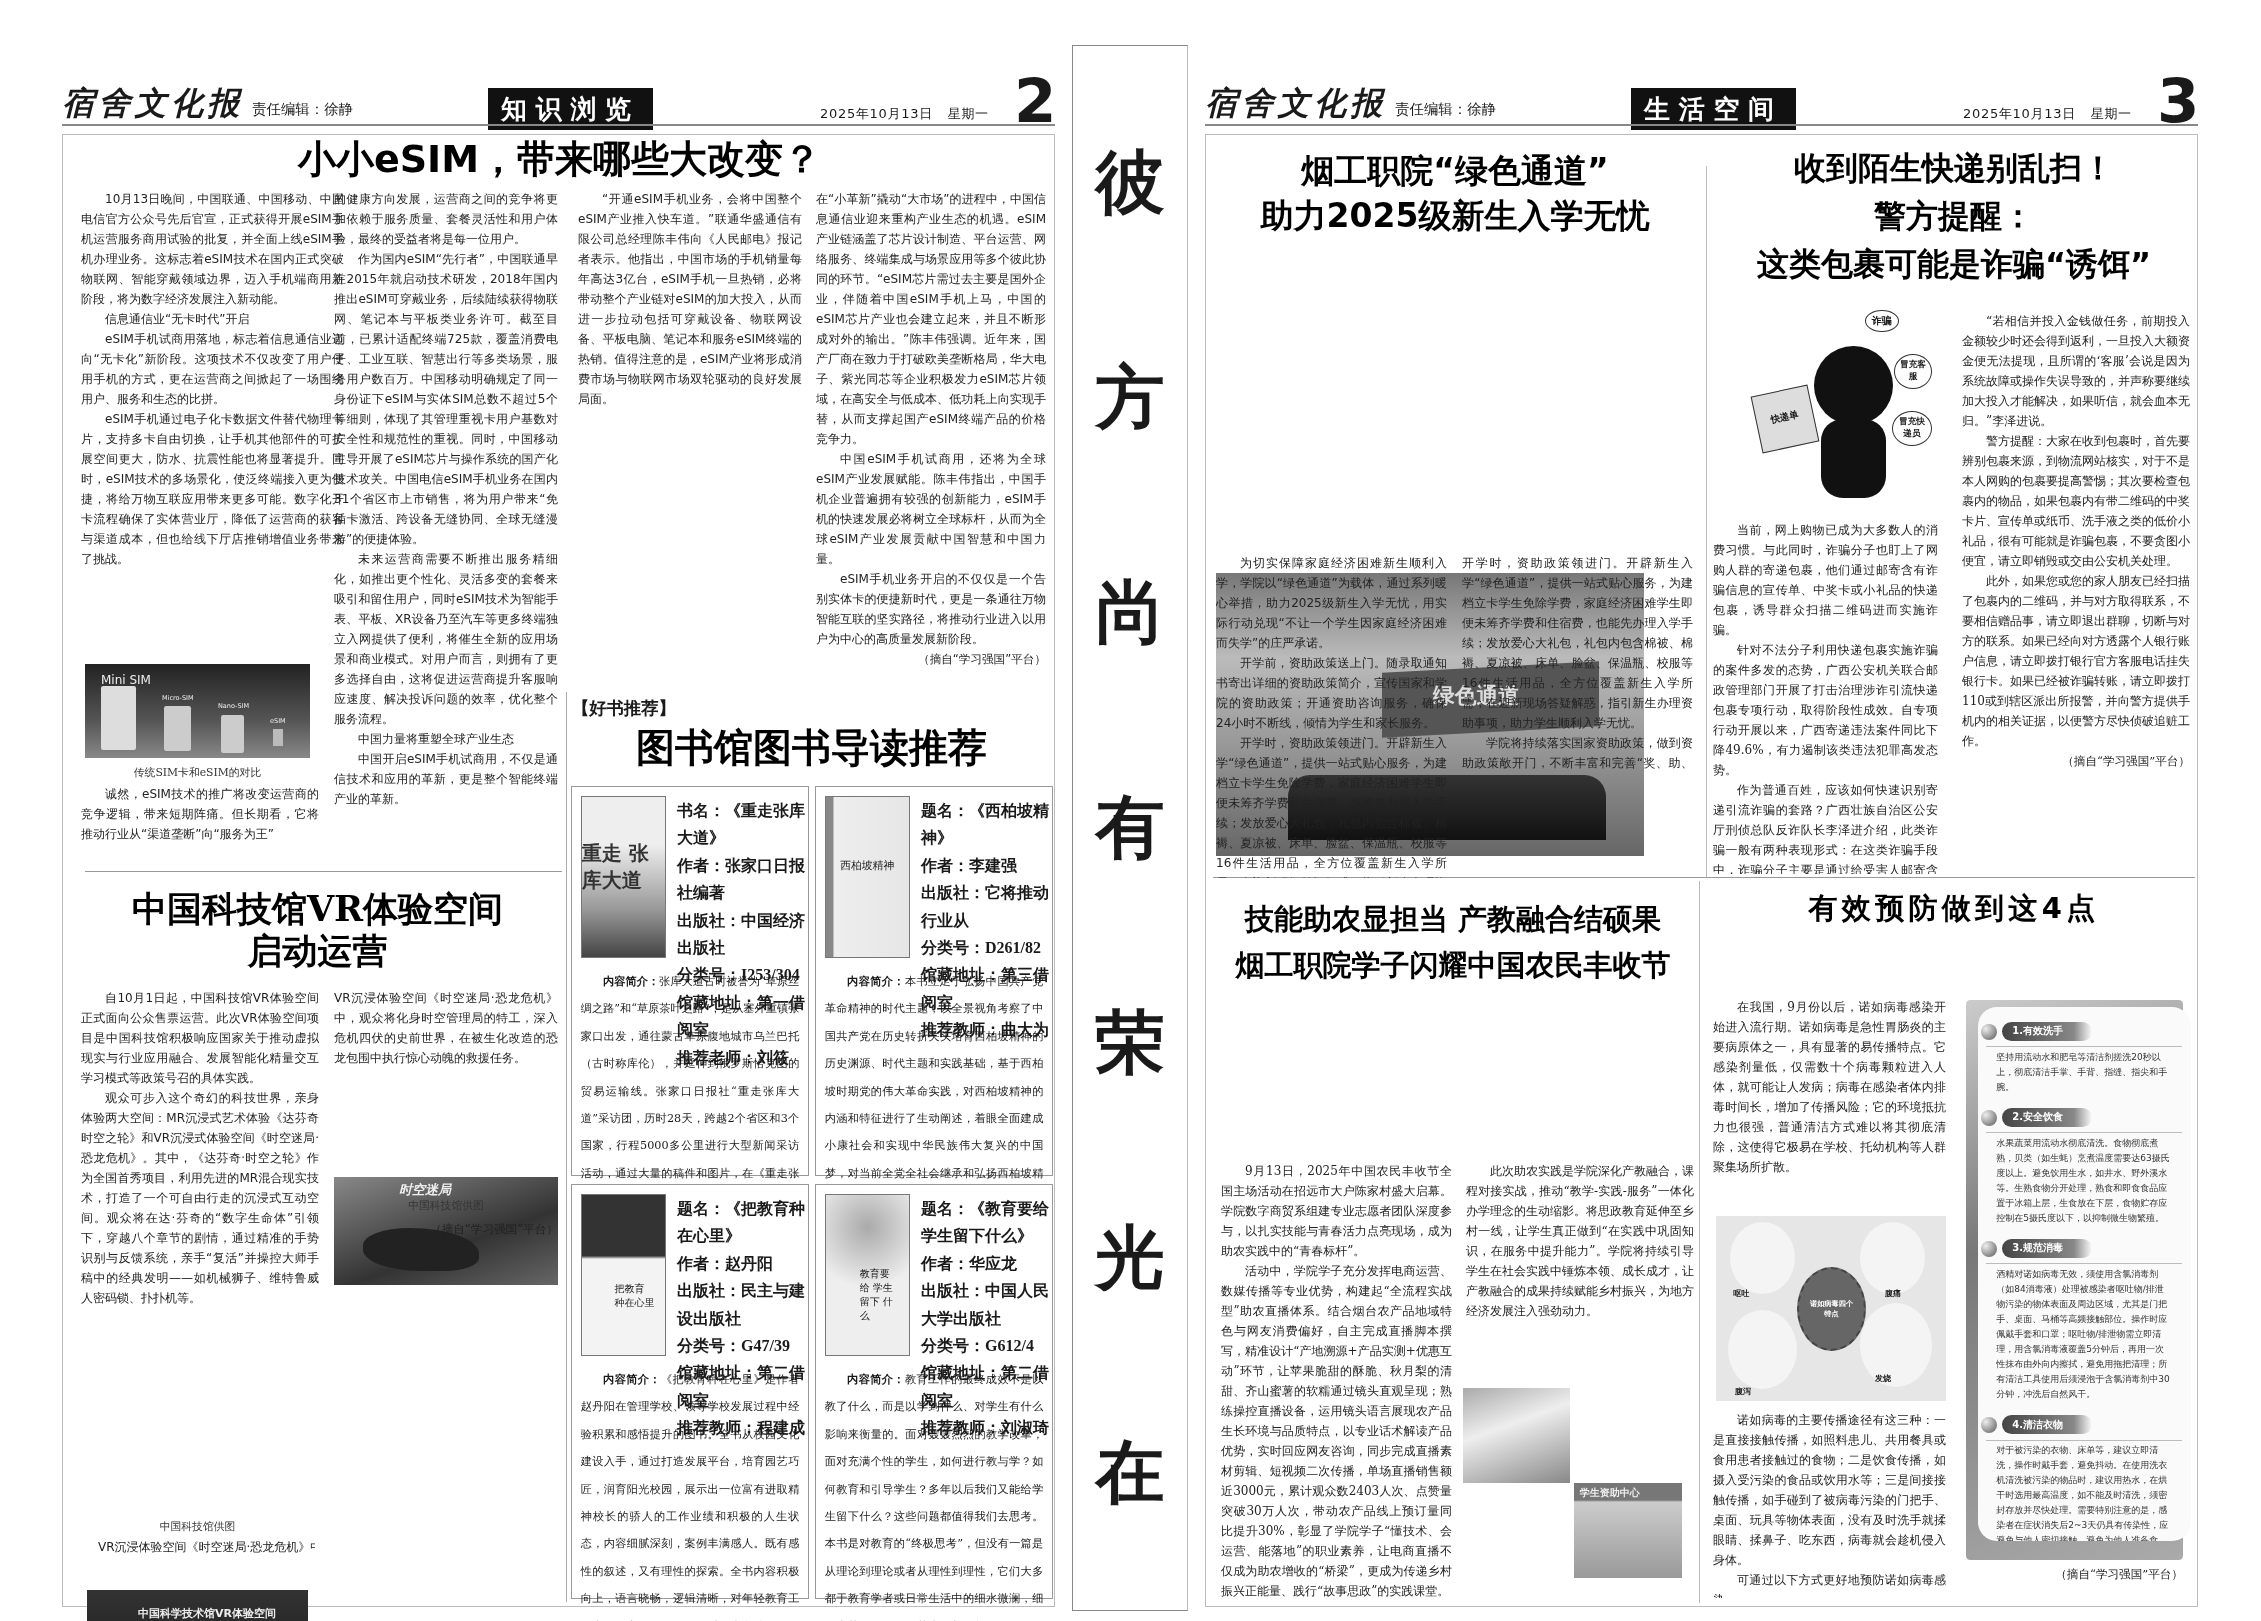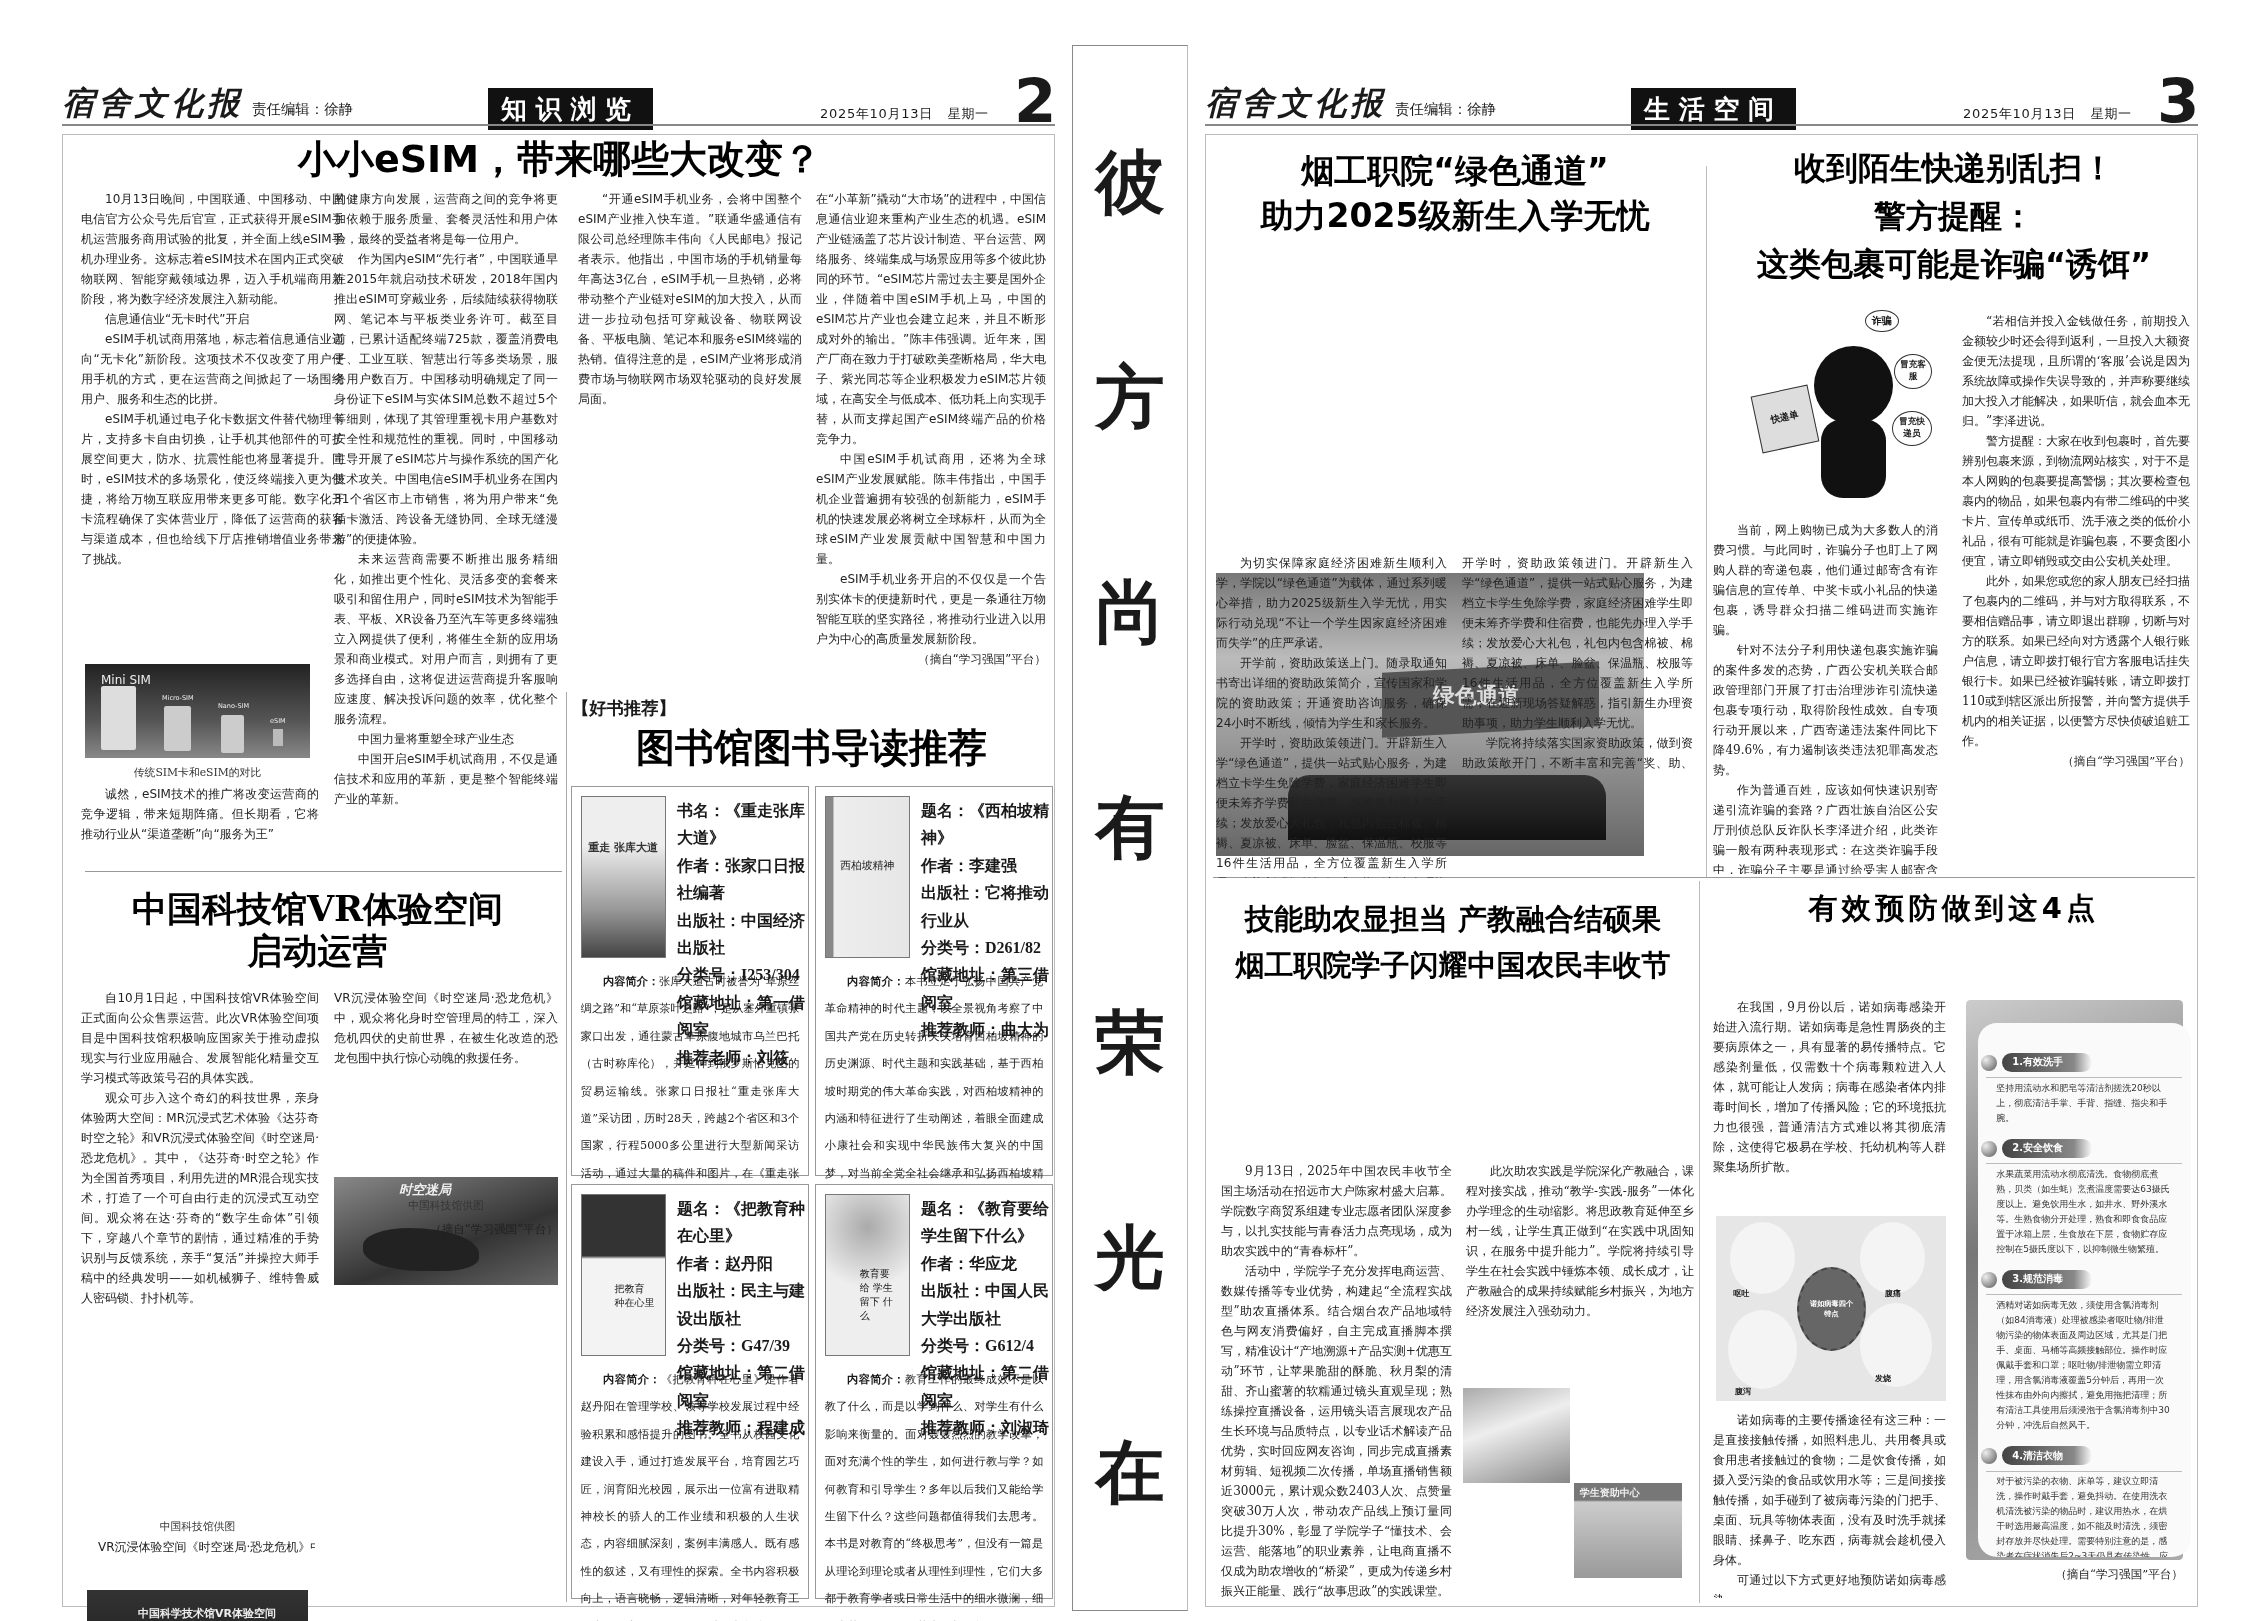--- a/index.html
+++ b/index.html
@@ -121,21 +121,21 @@
 <div class="abs body" style="left:98px;top:1537px;width:217px;height:21.7px;overflow:hidden;white-space:nowrap">
   <span>VR沉浸体验空间《时空迷局·恐龙危机》中，观众将化身时空管理局的特工，深入危机四伏的史前世界，在被生化改造的恐龙包围中执行惊心动魄的救援任务。</span>
 </div>
 
 <div class="abs" style="left:566px;top:692px;width:491px;height:910px;border-left:1.4px solid #aaa"></div>
 <div class="abs" style="left:572px;top:696px;font-size:17.3px;font-weight:bold">【好书推荐】</div>
 <div class="abs h1" style="left:566px;top:725px;width:491px;font-size:39px">图书馆图书导读推荐</div>
 
 <div class="book" style="left:571px;top:786px;width:238px;height:390px">
   <div class="cover" style="background:linear-gradient(180deg,#eee 30%,#999 70%,#444)">
-    <div style="position:absolute;top:43px;width:100%;text-align:center;font-weight:bold;font-size:11px;color:#333">重走 张库大道</div>
+    <div style="position:absolute;top:43px;width:100%;font-weight:bold;font-size:20px;color:#333">重走 张库大道</div>
   </div>
   <div class="meta">
     <div><span>书名：</span><span>《重走张库大道》</span></div>
     <div>作者：张家口日报社编著</div>
     <div>出版社：中国经济出版社</div>
     <div>分类号：I253/304</div>
     <div>馆藏地址：第一借阅室</div>
     <div>推荐老师：刘筱</div>
   </div>
   <div class="desc"><b>内容简介：</b><span>张库大道古时被誉为“草原丝绸之路”和“草原茶叶之路”，是从塞外重镇张家口出发，通往蒙古草原腹地城市乌兰巴托（古时称库伦），并延伸到俄罗斯恰克图的贸易运输线。张家口日报社“重走张库大道”采访团，历时28天，跨越2个省区和3个国家，行程5000多公里进行大型新闻采访活动，通过大量的稿件和图片，在《重走张库大道》中为我们重新讲述了这条已经渐渐淡出人们视野的古商道的历史、现状和沿途风貌，重拾记忆，开拓创新。</span></div>
@@ -298,21 +298,21 @@
   <span class="abs" style="left:169px;top:72px;font-size:8px;font-weight:bold">腹痛</span>
   <span class="abs" style="left:19px;top:170px;font-size:8px;font-weight:bold">腹泻</span>
   <span class="abs" style="left:159px;top:157px;font-size:8px;font-weight:bold">发烧</span>
 </div>
 <div class="abs body" style="left:1713px;top:1410px;width:233px;height:188px;overflow:hidden;font-family:'DejaVu Serif',serif">
   <p>诺如病毒的主要传播途径有这三种：一是直接接触传播，如照料患儿、共用餐具或食用患者接触过的食物；二是饮食传播，如摄入受污染的食品或饮用水等；三是间接接触传播，如手碰到了被病毒污染的门把手、桌面、玩具等物体表面，没有及时洗手就揉眼睛、揉鼻子、吃东西，病毒就会趁机侵入身体。</p>
   <p>可通过以下方式更好地预防诺如病毒感染：</p>
 </div>
 
 <div class="tipcard" style="left:1966px;top:1000px;width:217px;height:560px">
-  <div class="tipinner" style="left:11.6px;top:23px;width:213px;height:534px;overflow:hidden;padding-top:23px">
+  <div class="tipinner" style="left:11.6px;top:7px;width:213px;height:534px;overflow:hidden;padding-top:8px">
     <div class="tiphead">1.有效洗手</div>
     <div class="tiptxt">坚持用流动水和肥皂等清洁剂搓洗20秒以上，彻底清洁手掌、手背、指缝、指尖和手腕。</div>
     <div class="tiphead">2.安全饮食</div>
     <div class="tiptxt">水果蔬菜用流动水彻底清洗。食物彻底煮熟，贝类（如生蚝）烹煮温度需要达63摄氏度以上。避免饮用生水，如井水、野外溪水等。生熟食物分开处理，熟食和即食食品应置于冰箱上层，生食放在下层，食物贮存应控制在5摄氏度以下，以抑制微生物繁殖。</div>
     <div class="tiphead">3.规范消毒</div>
     <div class="tiptxt">酒精对诺如病毒无效，须使用含氯消毒剂（如84消毒液）处理被感染者呕吐物/排泄物污染的物体表面及周边区域，尤其是门把手、桌面、马桶等高频接触部位。操作时应佩戴手套和口罩；呕吐物/排泄物需立即清理，用含氯消毒液覆盖5分钟后，再用一次性抹布由外向内擦拭，避免用拖把清理；所有清洁工具使用后须浸泡于含氯消毒剂中30分钟，冲洗后自然风干。</div>
     <div class="tiphead">4.清洁衣物</div>
     <div class="tiptxt">对于被污染的衣物、床单等，建议立即清洗，操作时戴手套，避免抖动。在使用洗衣机清洗被污染的物品时，建议用热水，在烘干时选用最高温度，如不能及时清洗，须密封存放并尽快处理。需要特别注意的是，感染者在症状消失后2~3天仍具有传染性，应避免与他人密切接触，避免为他人准备食物。</div>
   </div>
 </div>

